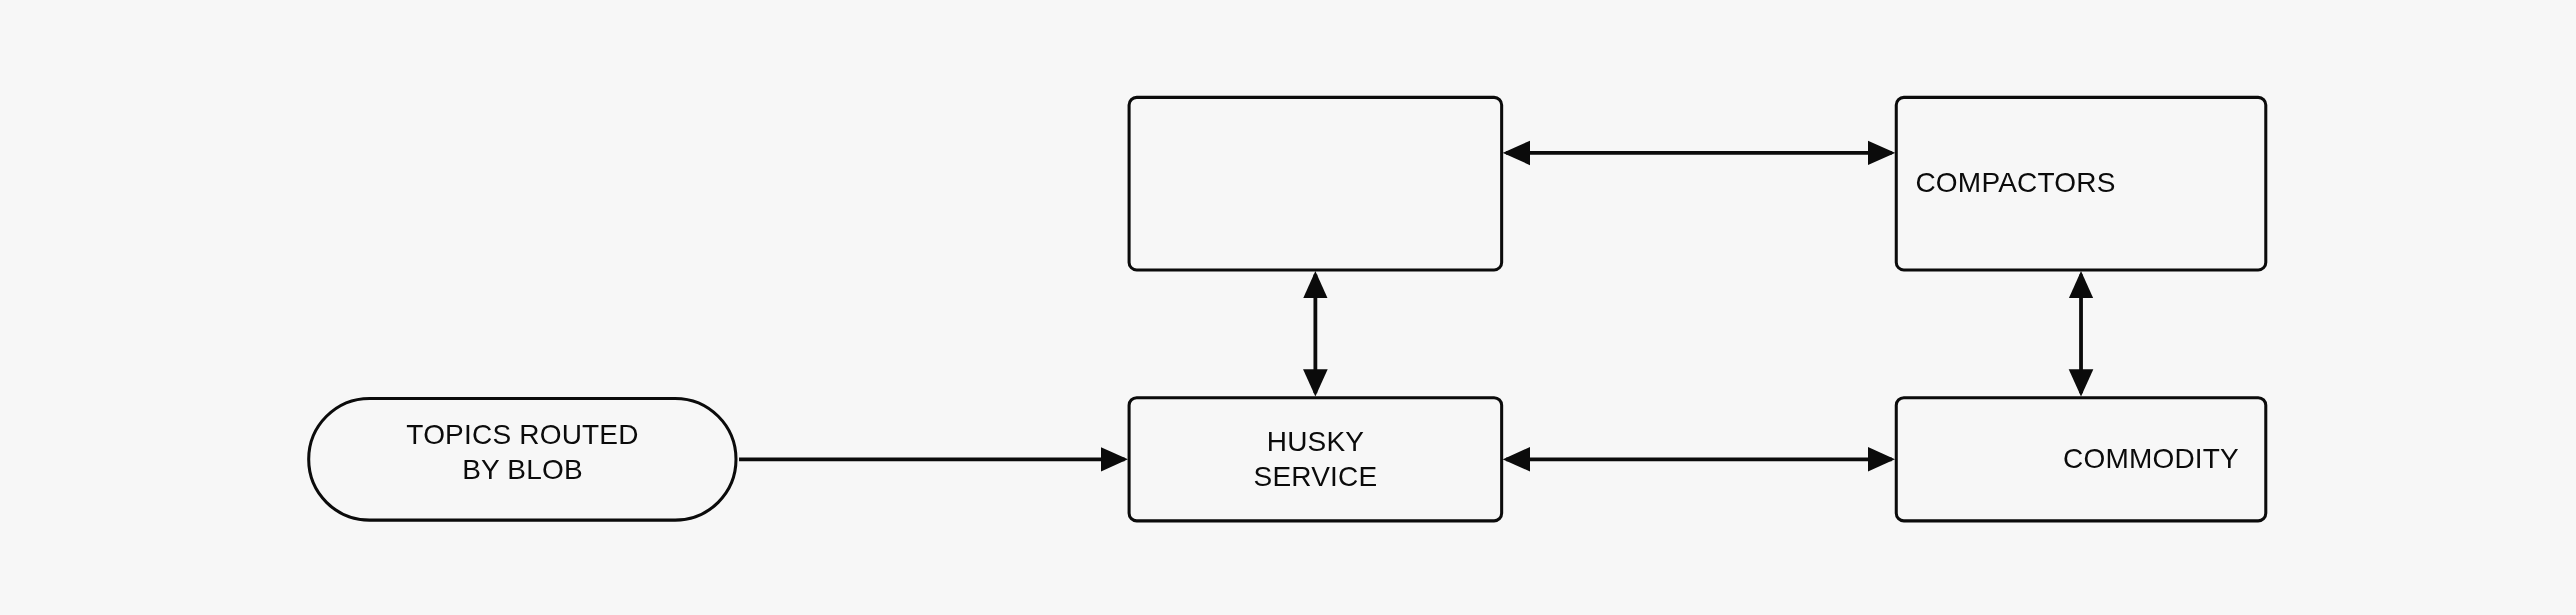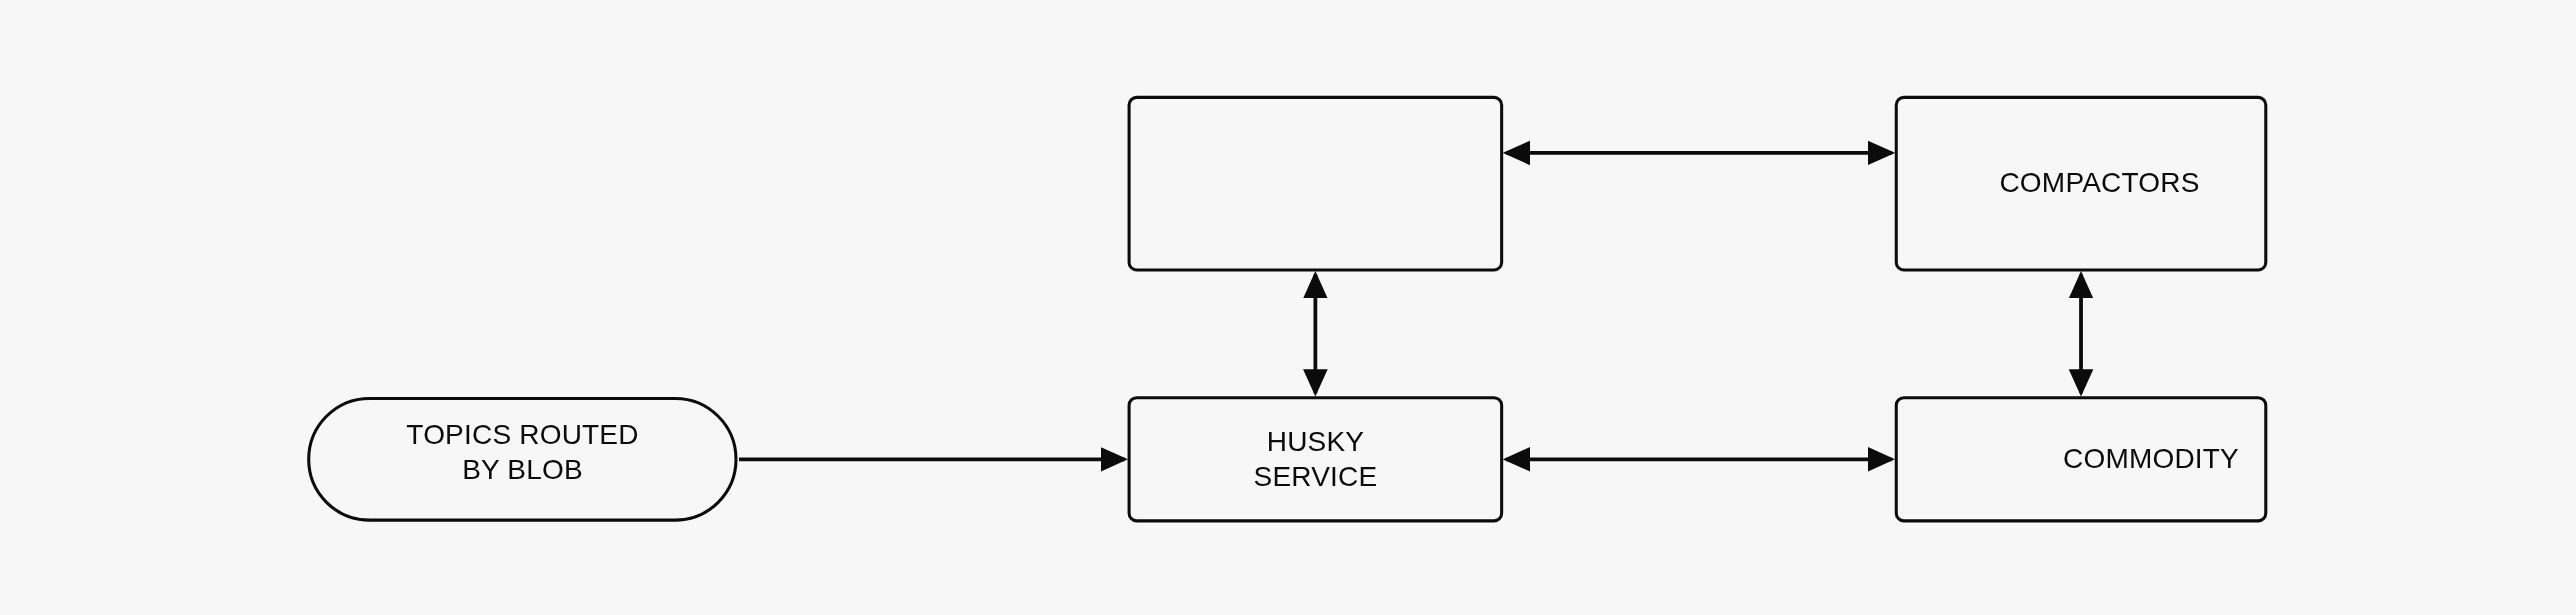--- a/index.html
+++ b/index.html
@@ -92,21 +92,21 @@
 
     <rect class="node-shape" x="2494" y="523" width="486" height="162" rx="10" ry="10"></rect>
   </svg>
 
   <div class="node-label" style="left:309px; top:398px; width:427px; height:109px;">
     <span class="line">TOPICS ROUTED</span>
     <span class="line">BY BLOB</span>
   </div>
 
 
-  <div class="node-label" style="left:1896px; top:97px; width:407px; height:173px;">
+  <div class="node-label" style="left:1812px; top:97px; width:407px; height:173px;">
     <span class="line">COMPACTORS</span>
   </div>
 
   <div class="node-label" style="left:1129px; top:398px; width:373px; height:123px;">
     <span class="line">HUSKY</span>
     <span class="line">SERVICE</span>
   </div>
 
   <div class="node-label" style="left:1995px; top:398px; width:312px; height:123px;">
     <span class="line">COMMODITY</span>

